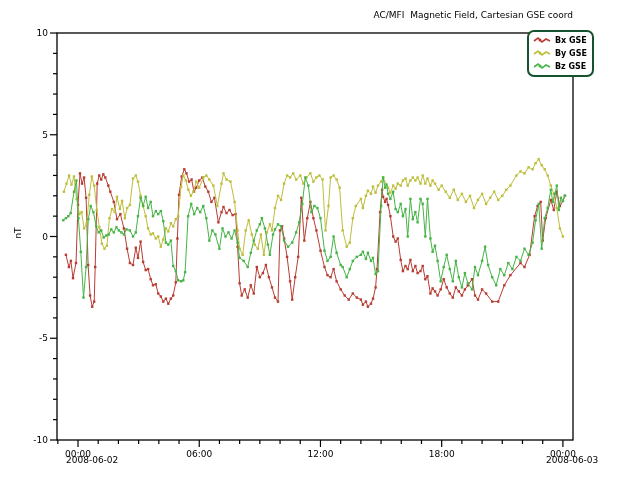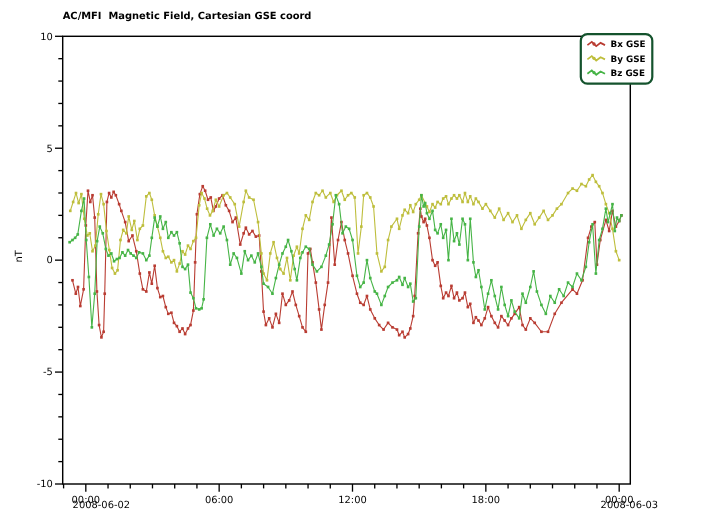--- a/index.html
+++ b/index.html
@@ -1,19 +1,19 @@
 <!DOCTYPE html>
 <html><head>
 <meta charset="utf-8">
 <style>
   html,body{margin:0;padding:0;background:#fff;}
   .screen{position:relative;width:640px;height:480px;background:#ffffff;overflow:hidden;
           font-family:"DejaVu Sans","Liberation Sans",sans-serif;color:#000;}
-  .chart-title{position:absolute;left:57px;top:10px;width:516px;text-align:left;
-               font-size:9px;font-weight:bold;white-space:pre;}
+  .chart-title{position:absolute;left:57px;top:10px;width:516px;text-align:right;
+               font-size:9px;font-weight:normal;white-space:pre;}
   .y-axis-label{position:absolute;left:12px;top:228px;font-size:9px;
                 transform:rotate(-90deg);transform-origin:center;}
   .plot-svg{position:absolute;left:0;top:0;}
   .legend{position:absolute;left:527px;top:30px;border:2px solid #14532d;border-radius:7px;
           background:#fff;padding:2px 5px 2px 4px;}
   .legend-row{display:flex;align-items:center;height:13px;}
   .legend-row svg{margin-right:3px;}
   .legend-label{font-size:8px;font-weight:bold;letter-spacing:0px;white-space:pre;}
   .date-label{position:absolute;top:455px;font-size:9px;}
   .date-left{left:66px;}

